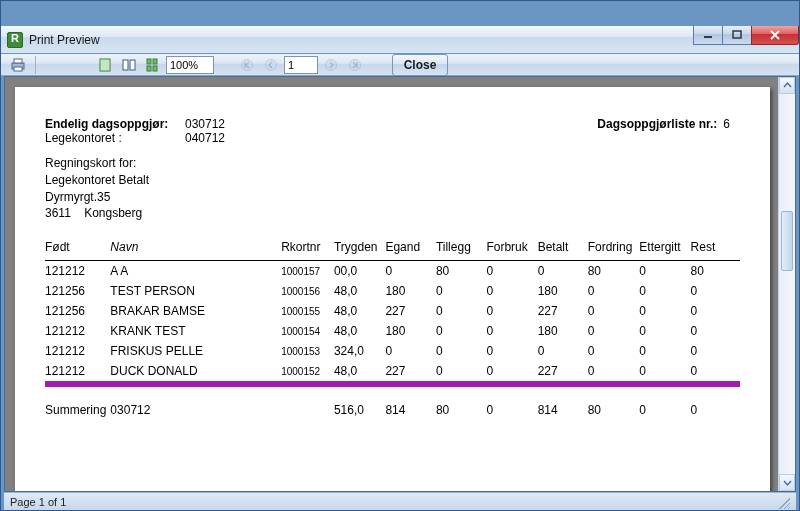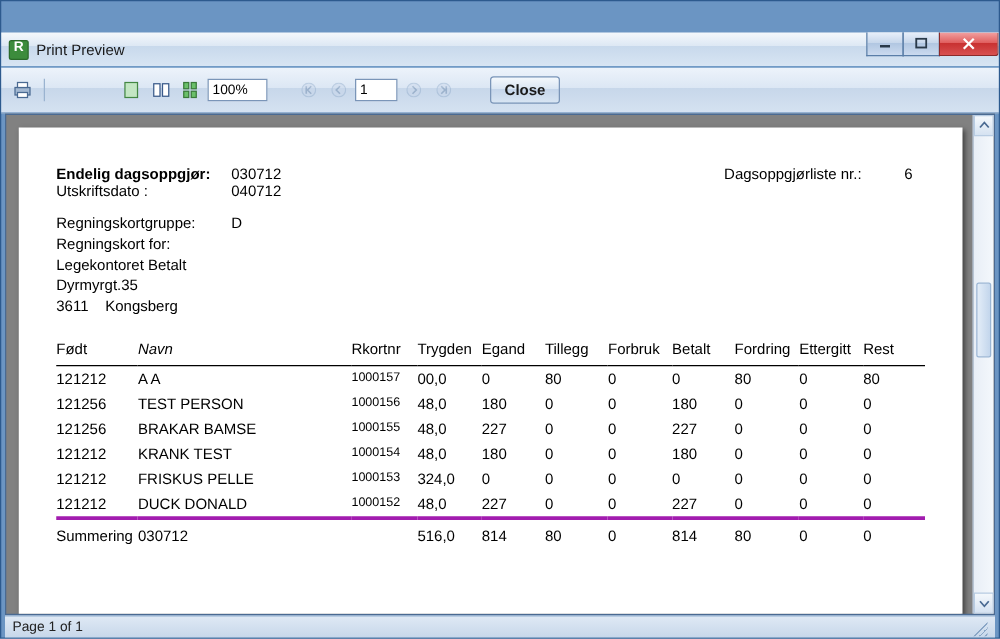--- a/index.html
+++ b/index.html
@@ -69,21 +69,21 @@
   .win-btn.close {
     width: 48px;
     background: linear-gradient(to bottom, #f2a0a0 0%, #e06060 45%, #c73030 46%, #d85050 100%);
     border-color: #8a2a2a;
     border-bottom-right-radius: 3px;
   }
   .win-btn svg { display: block; }
 
   
   .toolbar {
-    height: 37px;
+    height: 22px;
     background: linear-gradient(to bottom, #edf3fb 0%, #dce7f4 45%, #c7d7ea 46%, #d5e2f1 100%);
     border-bottom: 1px solid #8aa6c6;
     display: flex;
     align-items: center;
     padding: 10px 6px;
     gap: 2px;
   }
   .tb-sep {
     width: 1px; height: 18px;
     background: #9ab3d0;
@@ -177,21 +177,21 @@
   .hdr-row { display: flex; }
   .hdr-label { font-weight: bold; width: 140px; }
   .hdr-label.nb { font-weight: normal; }
   .hdr-val { }
   .hdr-right {
     position: absolute;
     right: 40px;
     top: 30px;
     display: flex;
   }
-  .hdr-right .lbl { margin-right: 34px; }
+  .hdr-right .lbl { margin-right: 6px; font-weight: bold; }
   .info-block { margin-top: 10px; line-height: 1.4; }
 
   table.rep {
     width: 100%;
     border-collapse: collapse;
     margin-top: 14px;
     font-size: 12px;
   }
   table.rep th {
     text-align: left;
@@ -200,22 +200,22 @@
     border-bottom: 1px solid #000;
     white-space: nowrap;
     margin-left: 28px;
   }
   table.rep td {
     padding: 3px 4px 3px 0;
     white-space: nowrap;
   }
   table.rep td.rk { font-size: 10px; }
   tr.sum-row td {
-    border-top: 3px solid #a21caf;
-    padding-top: 6px;
+    border-top: 6px solid #a21caf;
+    padding-top: 16px;
   }
   .col-navn { width: 180px; font-style: italic; }
   .col-fodt { width: 56px; }
   .col-rk { width: 54px; }
   .col-num { width: 52px; }
 
   
   .statusbar {
     height: 18px;
     background: linear-gradient(to bottom, #dfe9f5, #c7d7ea);
@@ -330,29 +330,25 @@
         <div class="hdr-right">
           <span class="lbl">Dagsoppgjørliste nr.:</span>
           <span>6</span>
         </div>
 
         <div class="hdr-row">
           <span class="hdr-label">Endelig dagsoppgjør:</span>
           <span class="hdr-val">030712</span>
         </div>
         <div class="hdr-row">
-          <span class="hdr-label nb">Utskriftsdato :</span>
+          <span class="hdr-label nb">Legekontoret :</span>
           <span class="hdr-val">040712</span>
         </div>
 
         <div class="info-block">
-          <div class="hdr-row">
-            <span class="hdr-label nb">Regningskortgruppe:</span>
-            <span>D</span>
-          </div>
           <div>Regningskort for:</div>
           <div>Legekontoret Betalt</div>
           <div>Dyrmyrgt.35</div>
           <div>
             <span>3611</span>&nbsp;&nbsp;&nbsp;
             <span>Kongsberg</span>
           </div>
         </div>
 
         <table class="rep">

